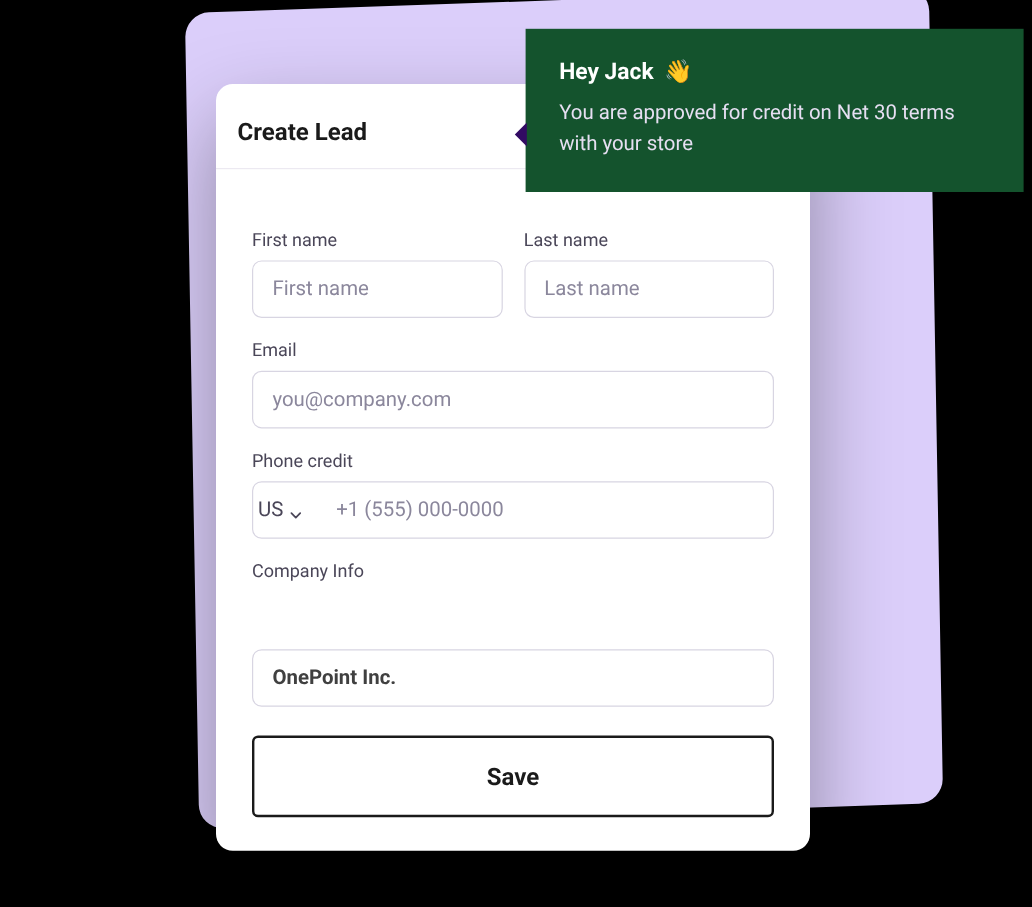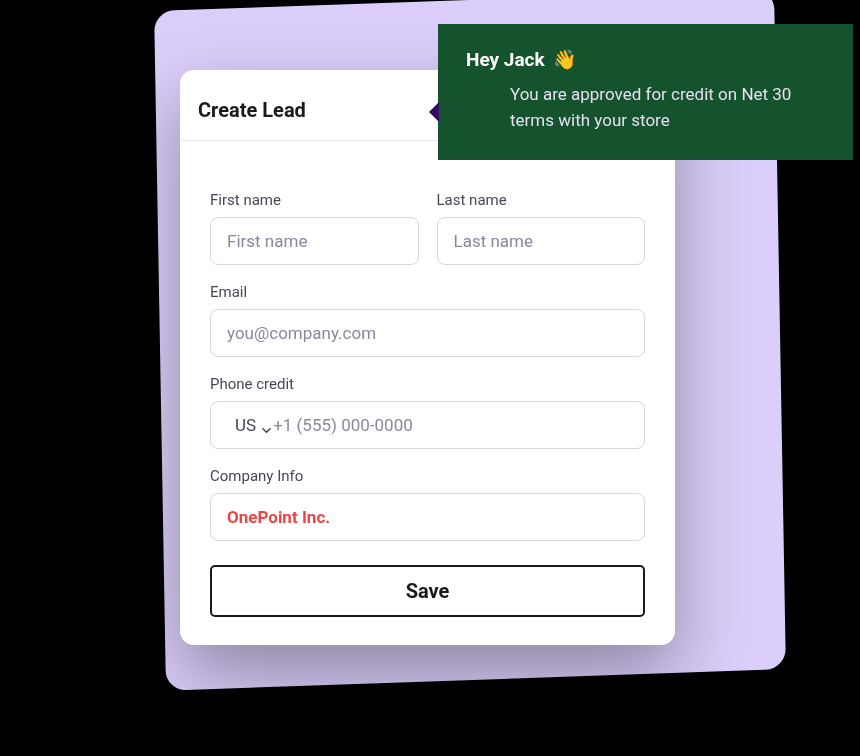--- a/index.html
+++ b/index.html
@@ -106,21 +106,20 @@
     .notif-wave {
       display: inline-block;
       margin-left: 4px;
     }
 
     .notif-body {
       font-size: 17px;
       line-height: 1.55;
       color: #e6dff2;
       font-weight: 400;
-      margin-left: 44px;
     }
 
     .card-body {
       padding: 22px 30px 28px;
       display: flex;
       flex-direction: column;
       gap: 18px;
     }
 
     .row {
@@ -156,22 +155,22 @@
     .input::placeholder {
       color: #8b879c;
     }
 
     .phone-wrap {
       display: flex;
       align-items: center;
       height: 48px;
       border: 1px solid #d8d5e2;
       border-radius: 8px;
-      padding: 0 24px;
-      gap: 1px;
+      padding: 0 4px;
+      gap: 28px;
     }
 
     .phone-country {
       display: flex;
       align-items: center;
       gap: 5px;
       font-size: 17px;
       color: #4a4658;
       cursor: pointer;
       user-select: none;
@@ -192,26 +191,27 @@
       color: #4d7c0f;
       background: transparent;
     }
 
     .phone-in::placeholder {
       color: #8b879c;
     }
 
     .input.bold {
       font-weight: 700;
-      color: #ef4444;
+      color: #404040;
+      margin-top: 48px;
     }
 
     .save-btn {
       width: 100%;
-      height: 52px;
+      height: 68px;
       background: #fff;
       border: 2px solid #1a1a1a;
       border-radius: 5px;
       font-size: 20px;
       font-weight: 700;
       color: #1a1a1a;
       cursor: pointer;
       margin-top: 6px;
       font-family: inherit;
     }

